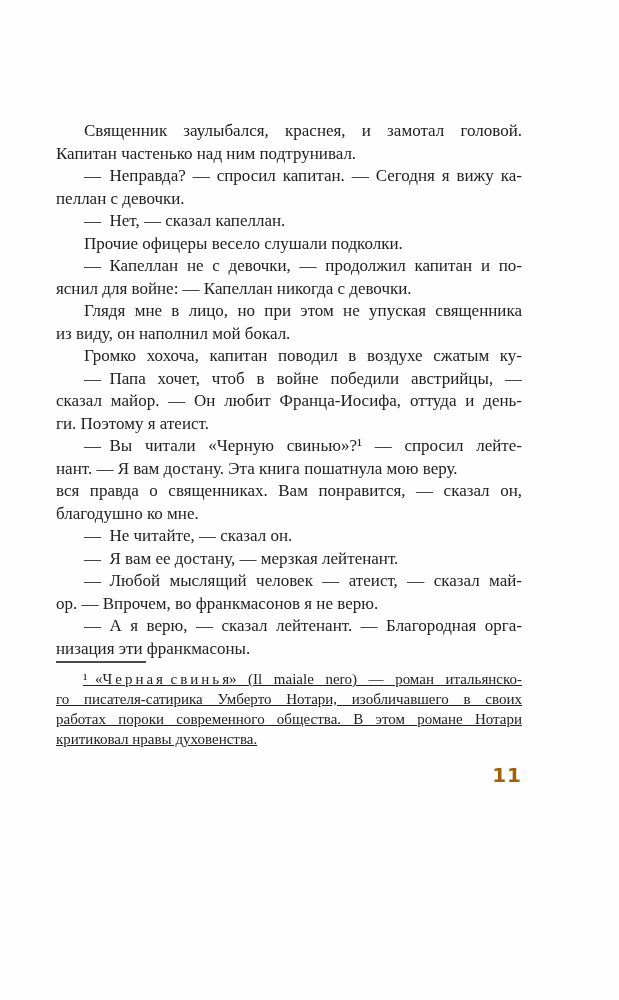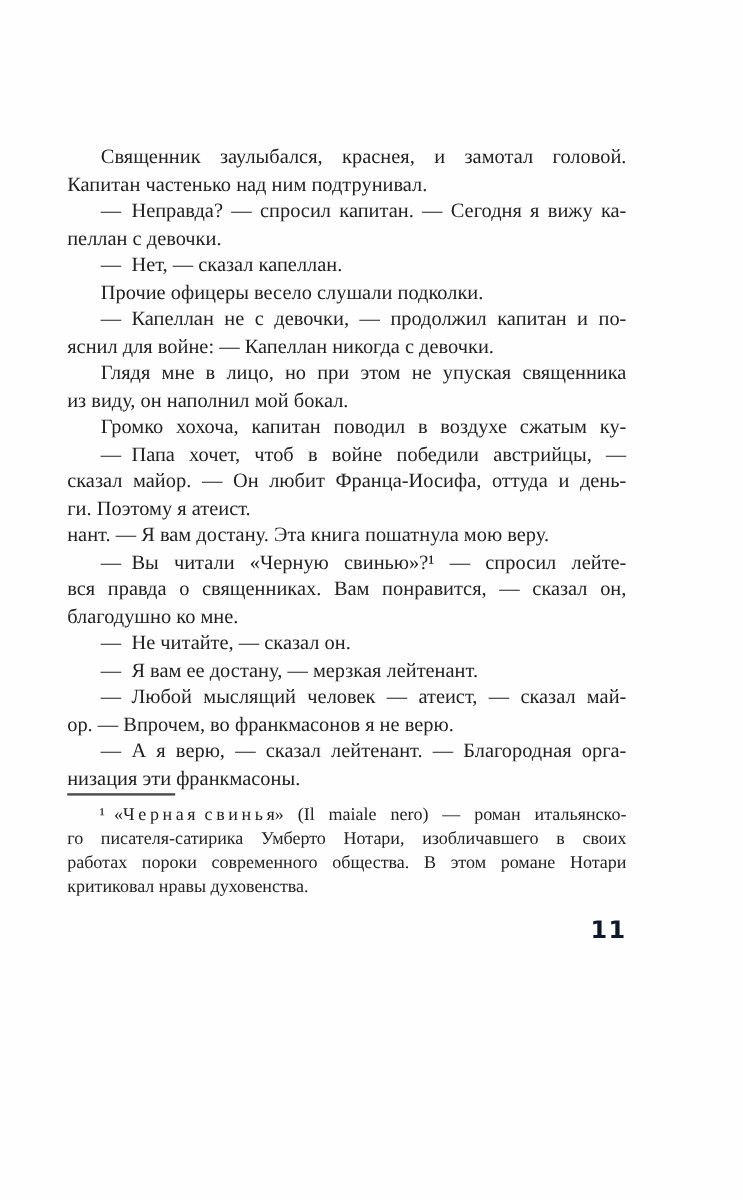--- a/index.html
+++ b/index.html
@@ -34,34 +34,34 @@
     text-align: left;
     text-align-last: left;
     white-space: normal;
   }
   .footnote-separator {
     width: 90px;
     height: 0;
     border-top: 2px solid #4c4c4c;
     margin-top: 1px;
   }
-  .footnote { margin-top: 6px; }
+  .footnote { margin-top: 6px; text-decoration: underline; }
   .footnote .line {
     font-size: 15px;
     line-height: 20px;
   }
   .footnote .line.first { text-indent: 27px; }
   .page-number {
     margin-top: 14px;
     text-align: right;
     font-family: "DejaVu Sans", "Liberation Sans", sans-serif;
     font-weight: 700;
     font-size: 20px;
     letter-spacing: 1px;
-    color: #0f172a;
+    color: #a16207;
   }
 </style>
 </head>
 <body>
 
 <div class="page">
   <div class="text-block">
     <div id="body-text">
         <div class="para">
           <div class="line first">Священник заулыбался, краснея, и замотал головой.</div>
@@ -87,22 +87,22 @@
         </div>
         <div class="para">
           <div class="line first">Громко хохоча, капитан поводил в воздухе сжатым ку-</div>
         </div>
         <div class="para">
           <div class="line first">— Папа хочет, чтоб в войне победили австрийцы, —</div>
           <div class="line">сказал майор. — Он любит Франца-Иосифа, оттуда и день-</div>
           <div class="line last">ги. Поэтому я атеист.</div>
         </div>
         <div class="para">
+          <div class="line first">— Вы читали «Черную свинью»?¹ — спросил лейте-</div>
           <div class="line last">нант. — Я вам достану. Эта книга пошатнула мою веру.</div>
-          <div class="line first">— Вы читали «Черную свинью»?¹ — спросил лейте-</div>
         </div>
         <div class="para">
           <div class="line">вся правда о священниках. Вам понравится, — сказал он,</div>
           <div class="line last">благодушно ко мне.</div>
         </div>
         <div class="para">
           <div class="line first last">— Не читайте, — сказал он.</div>
         </div>
         <div class="para">
           <div class="line first last">— Я вам ее достану, — мерзкая лейтенант.</div>

